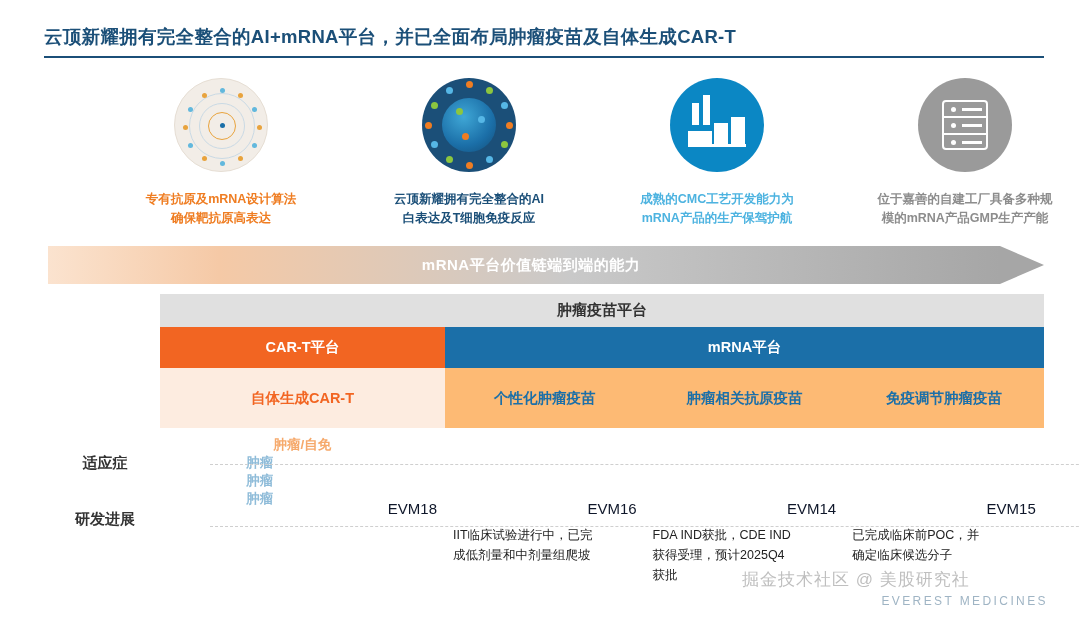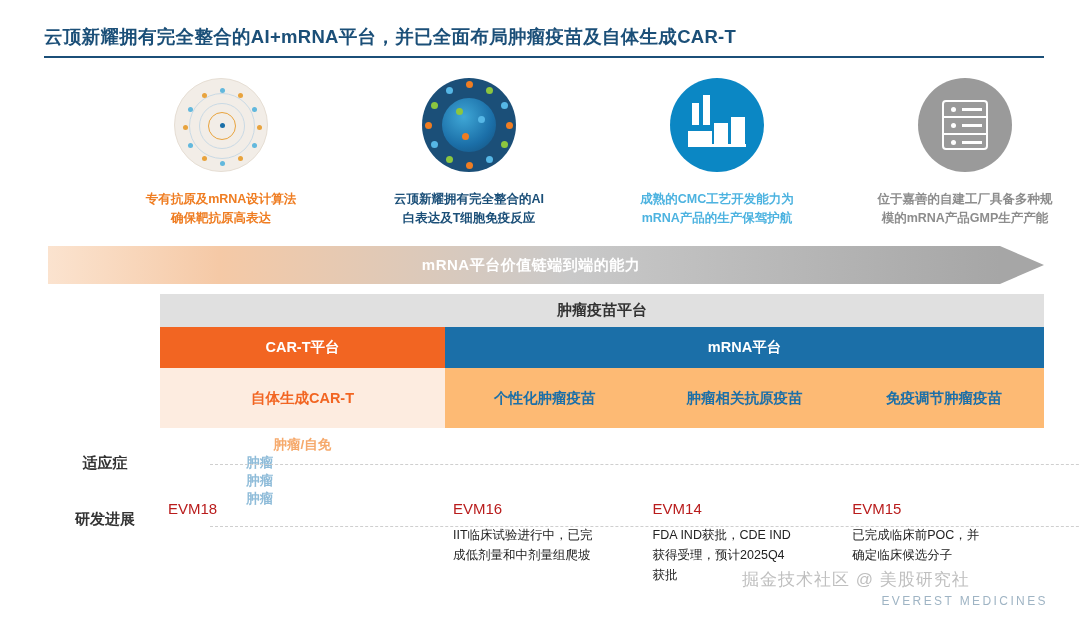--- a/index.html
+++ b/index.html
@@ -165,21 +165,21 @@
 
   .row-progress { position: relative; display: flex; padding-top: 10px; }
   .prog-label {
     position: absolute; left: -110px; top: 20px; width: 110px;
     text-align: center; font-size: 15px; font-weight: bold; color: #333;
   }
   .prog-cell { padding: 0 8px; }
   .prog-cart { width: 285px; }
   .prog-vax  { width: 199.6px; }
   .prog-code {
-    text-align: left; font-size: 15px; color: #b91c1c; margin-bottom: 8px;
+    text-align: right; font-size: 15px; color: #0f172a; margin-bottom: 8px;
   }
   .prog-text {
     font-size: 12.5px; line-height: 20px; color: #222; text-align: left;
     white-space: pre-line;
   }
   .prog-cart .prog-text { padding-left: 30px; }
 
   
   .watermark {
     position: absolute; left: 742px; top: 568px;

